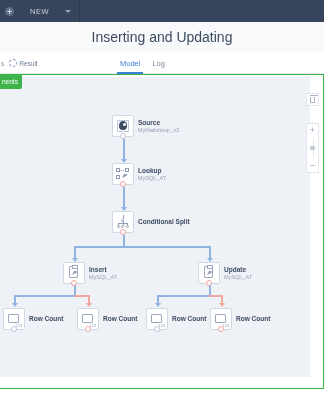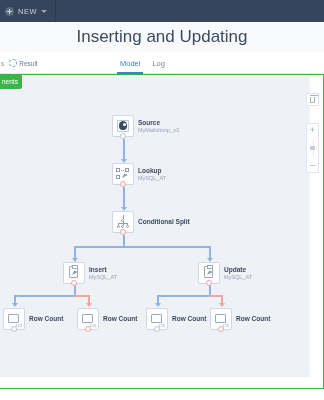--- a/index.html
+++ b/index.html
@@ -11,21 +11,21 @@
   }
 
   
   .topbar {
     position: absolute; left: 0; top: 0;
     width: 324px; height: 22px;
     background: #36455c;
     display: flex; align-items: center;
   }
   .topbar-new {
-    display: flex; align-items: center; gap: 4px;
+    display: flex; align-items: center; gap: 16px;
     padding-left: 5px; height: 22px;
   }
   .plus-circle {
     width: 9px; height: 9px; border-radius: 50%;
     background: #5a6a83;
     position: relative; flex: none;
   }
   .plus-circle::before, .plus-circle::after {
     content: ""; position: absolute; background: #cdd5e0;
   }
@@ -45,21 +45,21 @@
   }
 
   
   .titleband {
     position: absolute; left: 0; top: 22px;
     width: 324px; height: 30px;
     background: #f7f9fb;
     display: flex; align-items: center; justify-content: center;
   }
   .page-title {
-    font-size: 17px; color: #3d4b61; font-weight: 400;
+    font-size: 14px; color: #3d4b61; font-weight: 400;
   }
 
   
   .tabstrip {
     position: absolute; left: 0; top: 52px;
     width: 324px; height: 22px;
     background: #ffffff;
     border-bottom: 1px solid #e4e9ef;
   }
   .left-tabs {

